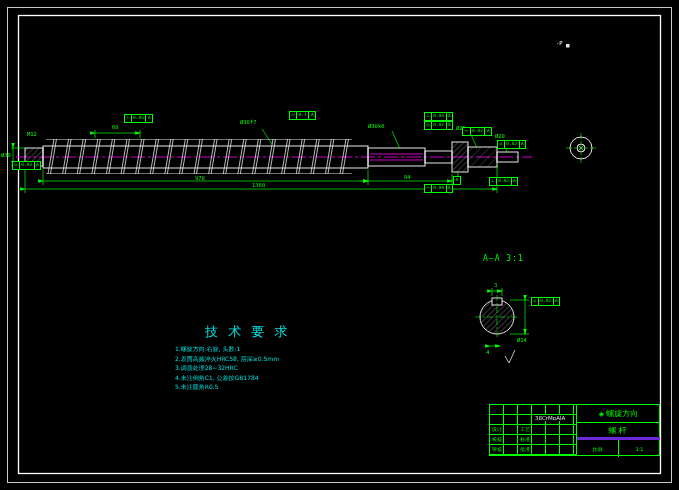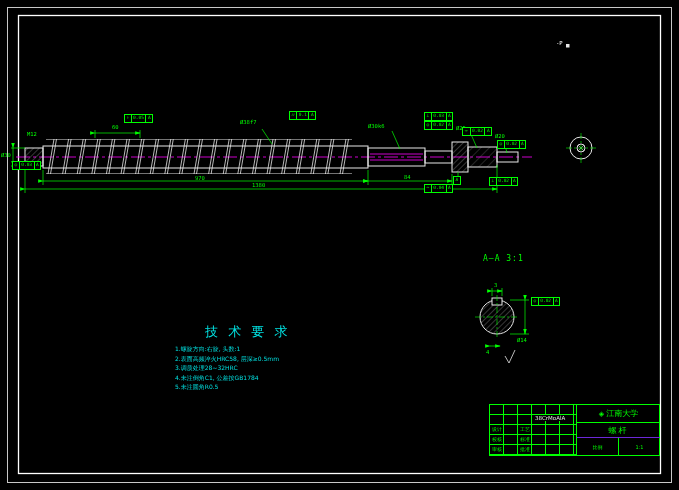--- a/index.html
+++ b/index.html
@@ -22,21 +22,21 @@
   .tb-left{position:absolute;left:0;top:0;width:86px;height:50px;
            background-image:
              repeating-linear-gradient(to right, transparent 0 13px, #00ff00 13px 14px),
              repeating-linear-gradient(to bottom, transparent 0 9px, #00ff00 9px 10px);}
   .tb-left span{position:absolute;font-size:5px;line-height:6px;background:#000;padding:0 1px;white-space:nowrap;}
   .tb-left .mat{color:#e8e8e8;font-size:5.5px;}
   .tb-right{position:absolute;left:86px;top:0;width:83px;height:50px;border-left:1px solid #00ff00;}
   .tb-school{height:17px;border-bottom:1px solid #00ff00;display:flex;align-items:center;
              justify-content:center;font-size:8px;gap:2px;white-space:nowrap;}
   .tb-school .logo{font-size:7px;}
-  .tb-part{height:14px;border-bottom:1px solid #6d28d9;display:flex;align-items:center;
+  .tb-part{height:14px;border-bottom:3px solid #6d28d9;display:flex;align-items:center;
            justify-content:center;font-size:8px;letter-spacing:2px;}
   .tb-bottom{height:17px;display:flex;font-size:5px;}
   .tb-bottom span{flex:1;display:flex;align-items:center;justify-content:center;border-right:1px solid #00ff00;}
   .tb-bottom span:last-child{border-right:none;}
 </style>
 </head>
 <body>
 
 <div id="canvas">
 
@@ -215,21 +215,21 @@
       <span style="left:1px;top:31px">校核</span>
       <span style="left:1px;top:41px">审核</span>
       <span style="left:29px;top:21px">工艺</span>
       <span style="left:29px;top:31px">标准</span>
       <span style="left:29px;top:41px">批准</span>
       <span class="mat" style="left:44px;top:10px">38CrMoAlA</span>
     </div>
     <div class="tb-right">
       <div class="tb-school">
         <span class="logo">◈</span>
-        <span>江南大学</span>
+        <span>螺旋方向</span>
       </div>
       <div class="tb-part">螺杆</div>
       <div class="tb-bottom">
         <span>比例</span>
         <span>1:1</span>
       </div>
     </div>
   </div>
 
 </div>

